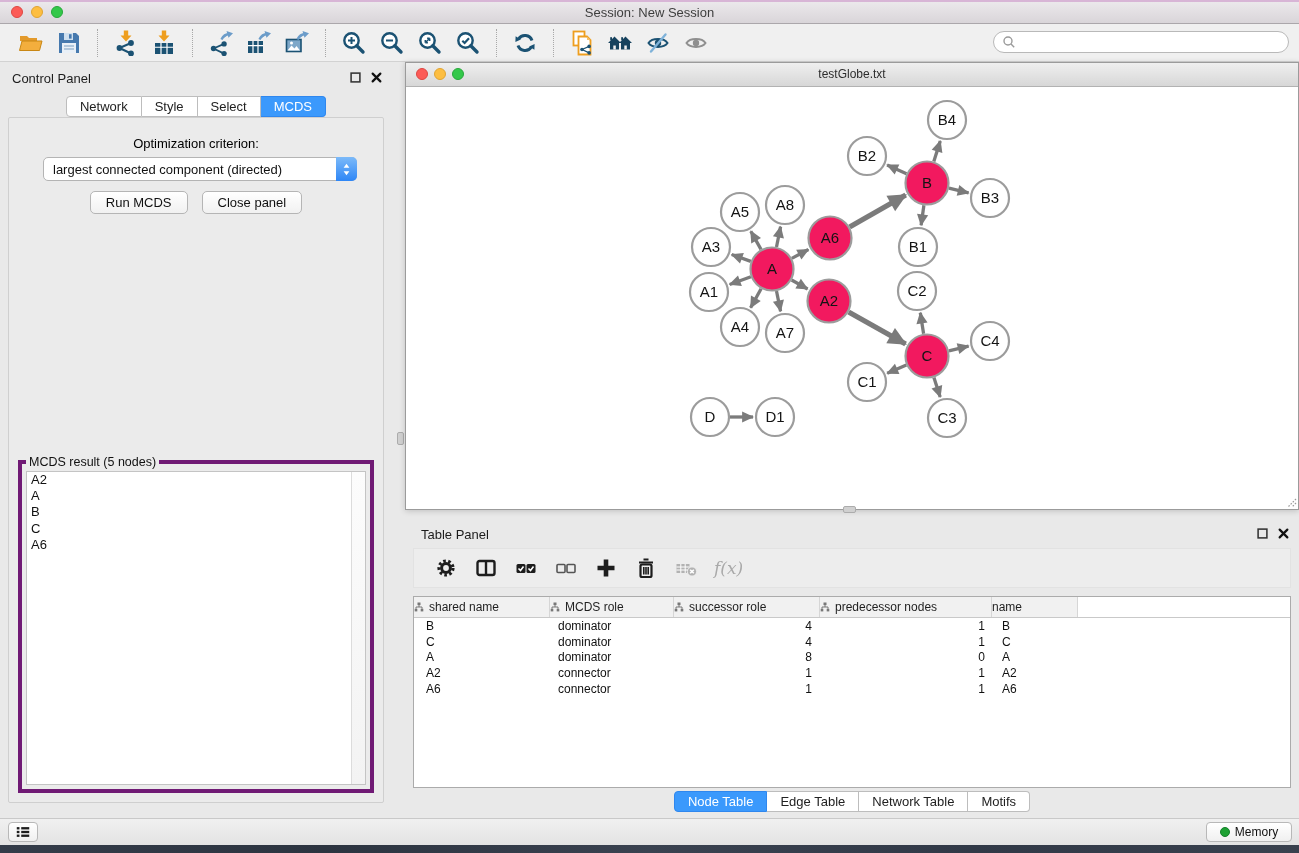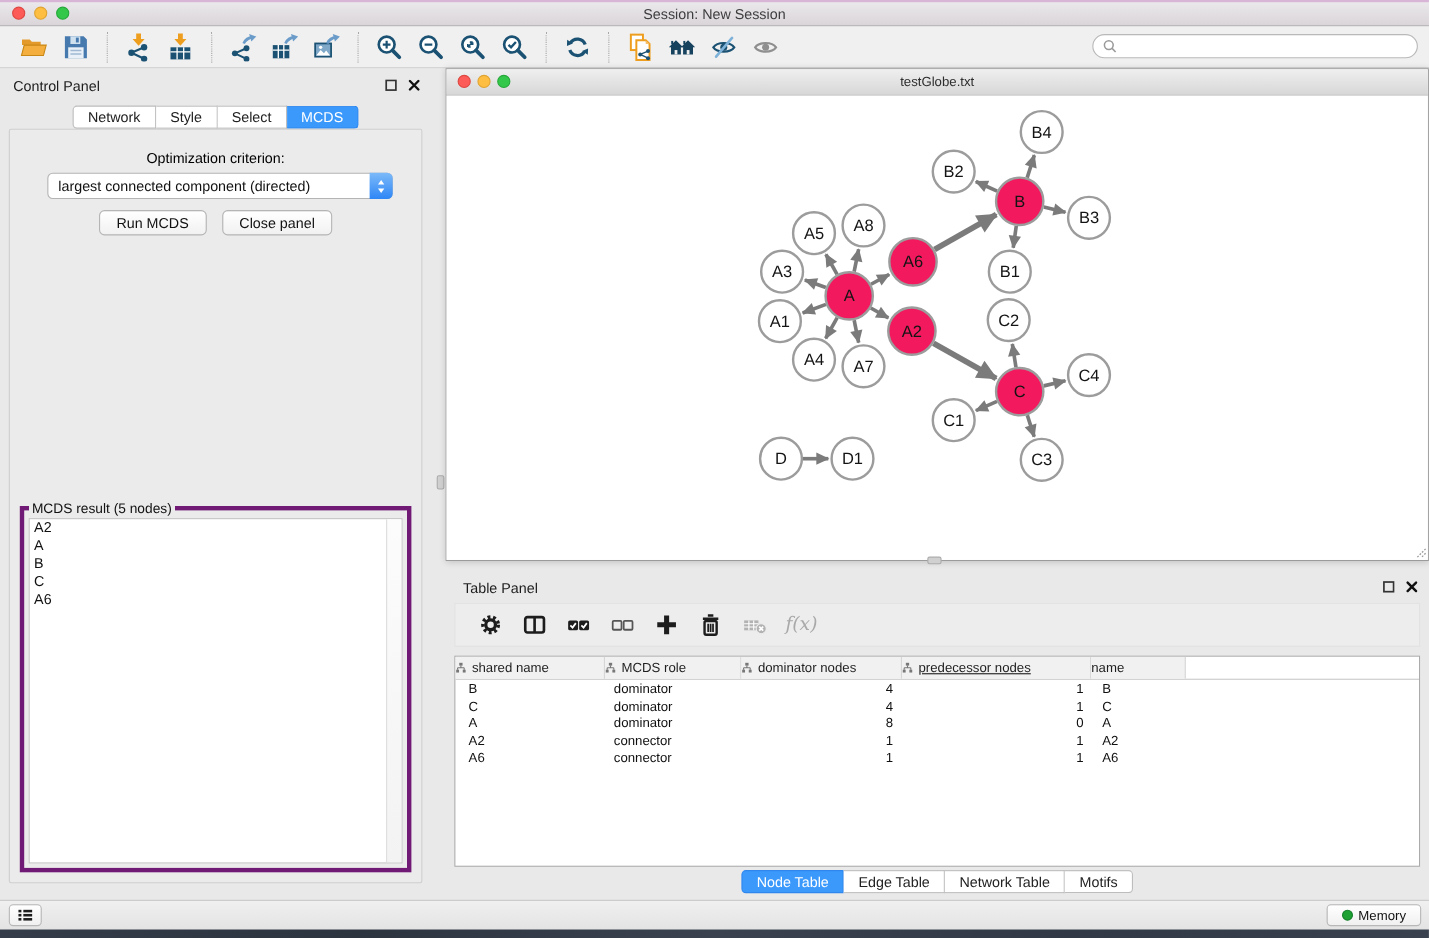--- a/index.html
+++ b/index.html
@@ -528,23 +528,23 @@
           </svg>
           <span>MCDS role</span>
         </div>
         <div class="th" style="width: 146px;">
           <svg width="10" height="10" viewBox="0 0 10 10">
             <rect x="3.5" y="0.5" width="3" height="2.6" fill="#777"></rect>
             <path d="M5 3v2M2 5h6M2 5v1.8M8 5v1.8" stroke="#777" fill="none"></path>
             <rect x="0.7" y="6.8" width="2.6" height="2.6" fill="#777"></rect>
             <rect x="6.7" y="6.8" width="2.6" height="2.6" fill="#777"></rect>
           </svg>
-          <span>dominator nodes</span>
-        </div>
-        <div class="th" style="width: 172px; text-decoration: underline;">
+          <span>successor role</span>
+        </div>
+        <div class="th" style="width: 172px;">
           <svg width="10" height="10" viewBox="0 0 10 10">
             <rect x="3.5" y="0.5" width="3" height="2.6" fill="#777"></rect>
             <path d="M5 3v2M2 5h6M2 5v1.8M8 5v1.8" stroke="#777" fill="none"></path>
             <rect x="0.7" y="6.8" width="2.6" height="2.6" fill="#777"></rect>
             <rect x="6.7" y="6.8" width="2.6" height="2.6" fill="#777"></rect>
           </svg>
           <span>predecessor nodes</span>
         </div>
         <div class="th" style="width: 86px;">
           <span>name</span>

